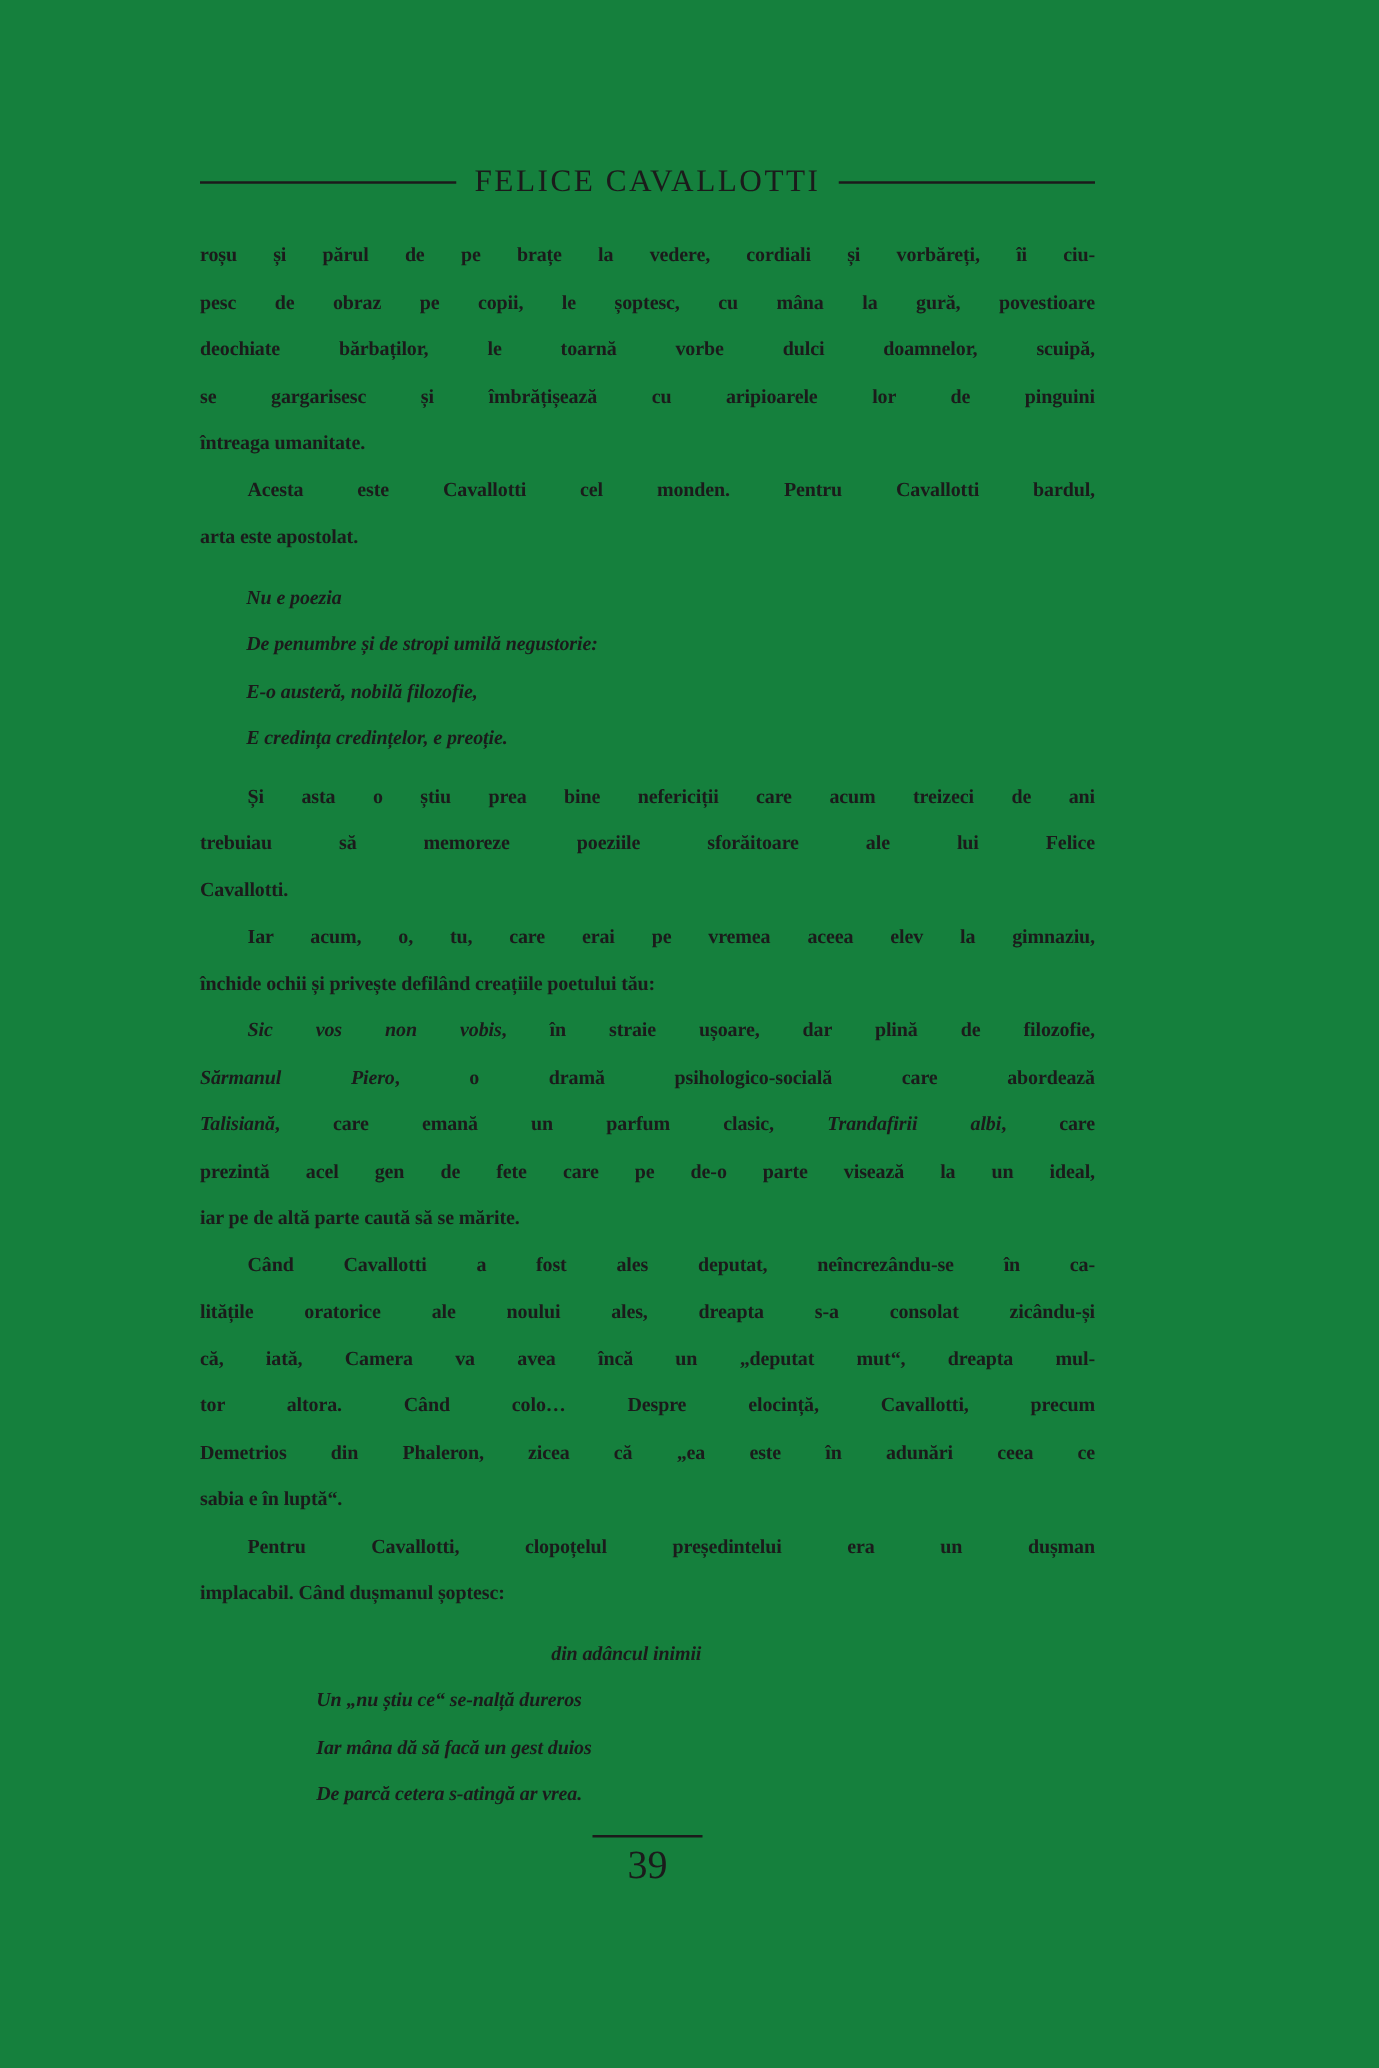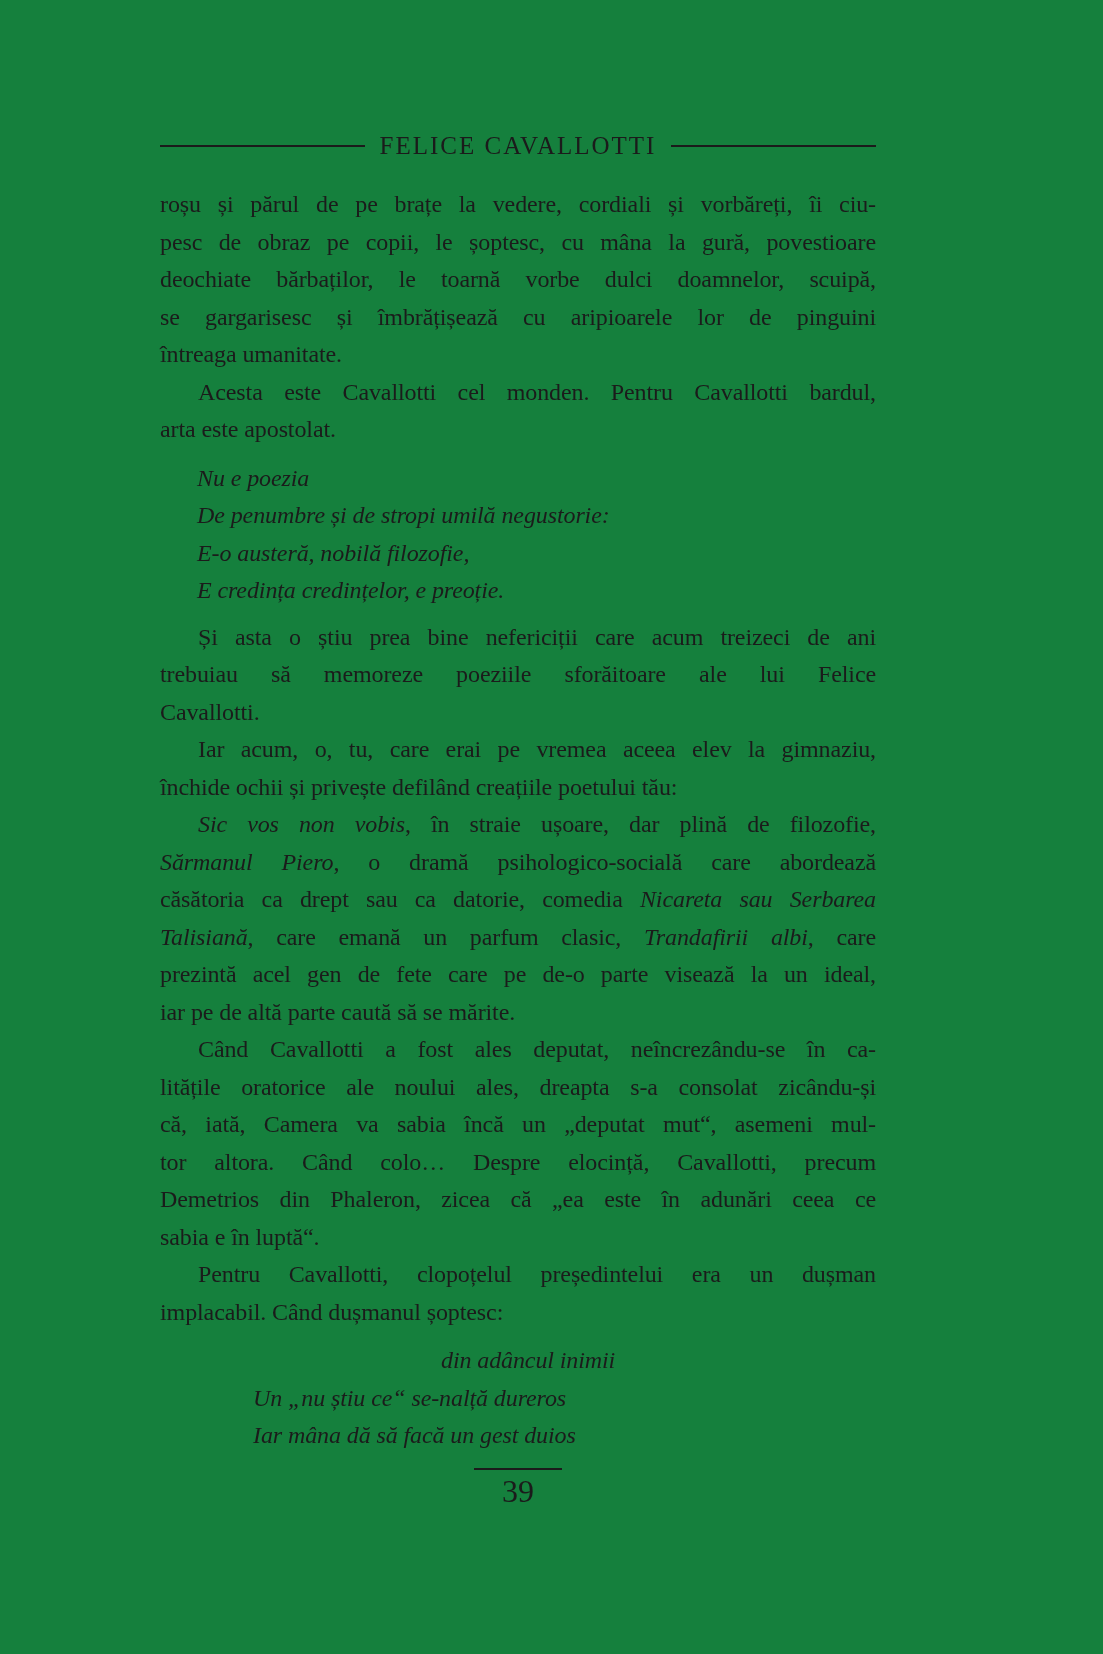--- a/index.html
+++ b/index.html
@@ -37,22 +37,23 @@
     background: #1b1b1b;
   }
   .header .title {
     font-size: 25px;
     letter-spacing: 2px;
     white-space: nowrap;
     padding: 0 2px;
   }
   
   .body-text {
-    font-size: 24px;
+    font-size: 16px;
     letter-spacing: -0.1px;
+    font-weight: bold;
   }
   .line {
     height: 37.5px;
     line-height: 37.5px;
     text-align: justify;
     text-align-last: justify;
     white-space: normal;
   }
   .line.last {
     text-align: center;
@@ -135,41 +136,41 @@
           <div class="line"><span>trebuiau să memoreze poeziile sforăitoare ale lui Felice</span></div>
           <div class="line last"><span>Cavallotti.</span></div>
         </div>
         <div class="block para">
           <div class="line first"><span>Iar acum, o, tu, care erai pe vremea aceea elev la gimnaziu,</span></div>
           <div class="line last"><span>închide ochii și privește defilând creațiile poetului tău:</span></div>
         </div>
         <div class="block para">
           <div class="line first"><span class="it">Sic vos non vobis</span><span>, în straie ușoare, dar plină de filozofie,</span></div>
           <div class="line"><span class="it">Sărmanul Piero</span><span>, o dramă psihologico-socială care abordează</span></div>
-          <div class="line"><span>căsătoria ca drept sau ca datorie, comedia </span><span class="it">Nicareta sau Serbarea</span></div>
           <div class="line"><span class="it">Talisiană</span><span>, care emană un parfum clasic, </span><span class="it">Trandafirii albi</span><span>, care</span></div>
           <div class="line"><span>prezintă acel gen de fete care pe de-o parte visează la un ideal,</span></div>
           <div class="line last"><span>iar pe de altă parte caută să se mărite.</span></div>
         </div>
         <div class="block para">
           <div class="line first"><span>Când Cavallotti a fost ales deputat, neîncrezându-se în ca-</span></div>
           <div class="line"><span>litățile oratorice ale noului ales, dreapta s-a consolat zicându-și</span></div>
-          <div class="line"><span>că, iată, Camera va sabia încă un „deputat mut“, asemeni mul-</span></div>
+          <div class="line"><span>că, iată, Camera va avea încă un „deputat mut“, dreapta mul-</span></div>
           <div class="line"><span>tor altora. Când colo… Despre elocință, Cavallotti, precum</span></div>
           <div class="line"><span>Demetrios din Phaleron, zicea că „ea este în adunări ceea ce</span></div>
           <div class="line last"><span>sabia e în luptă“.</span></div>
         </div>
         <div class="block para">
           <div class="line first"><span>Pentru Cavallotti, clopoțelul președintelui era un dușman</span></div>
           <div class="line last"><span>implacabil. Când dușmanul șoptesc:</span></div>
         </div>
         <div class="block verse2">
           <div class="line first"><span>din adâncul inimii</span></div>
           <div class="line"><span>Un „nu știu ce“ se-nalță dureros</span></div>
           <div class="line"><span>Iar mâna dă să facă un gest duios</span></div>
+          <div class="line last"><span>De parcă cetera s-atingă ar vrea.</span></div>
         </div>
       </div>
 
     <div class="footer">
       <div class="footer-rule"></div>
       <span class="page-number">39</span>
     </div>
 
   </div>
 </div>

